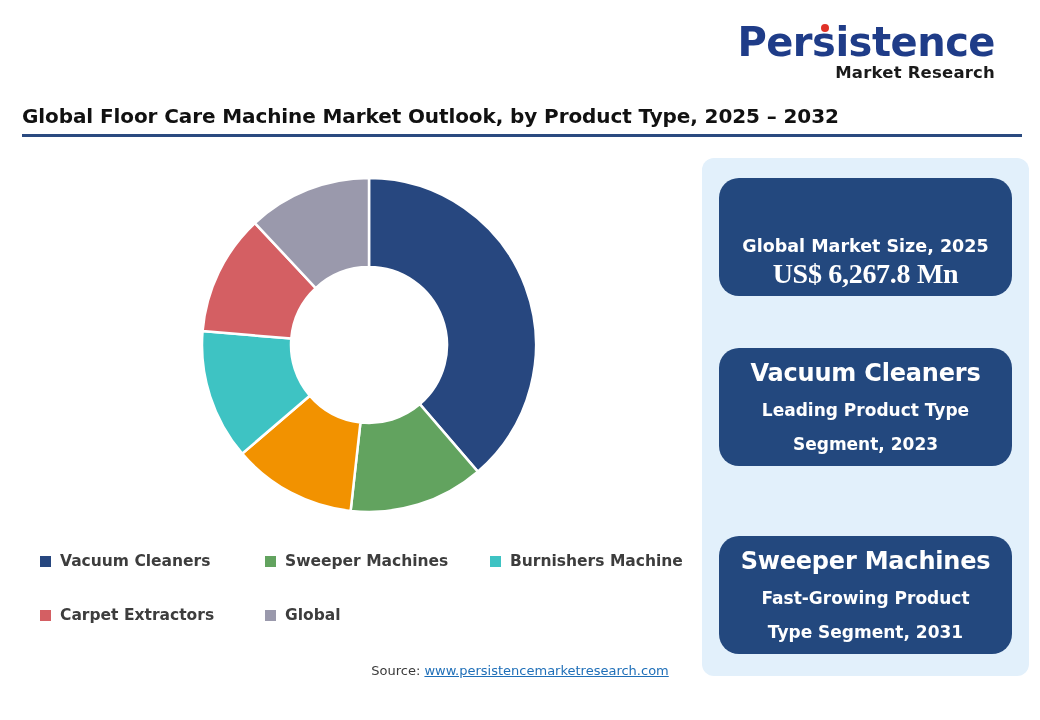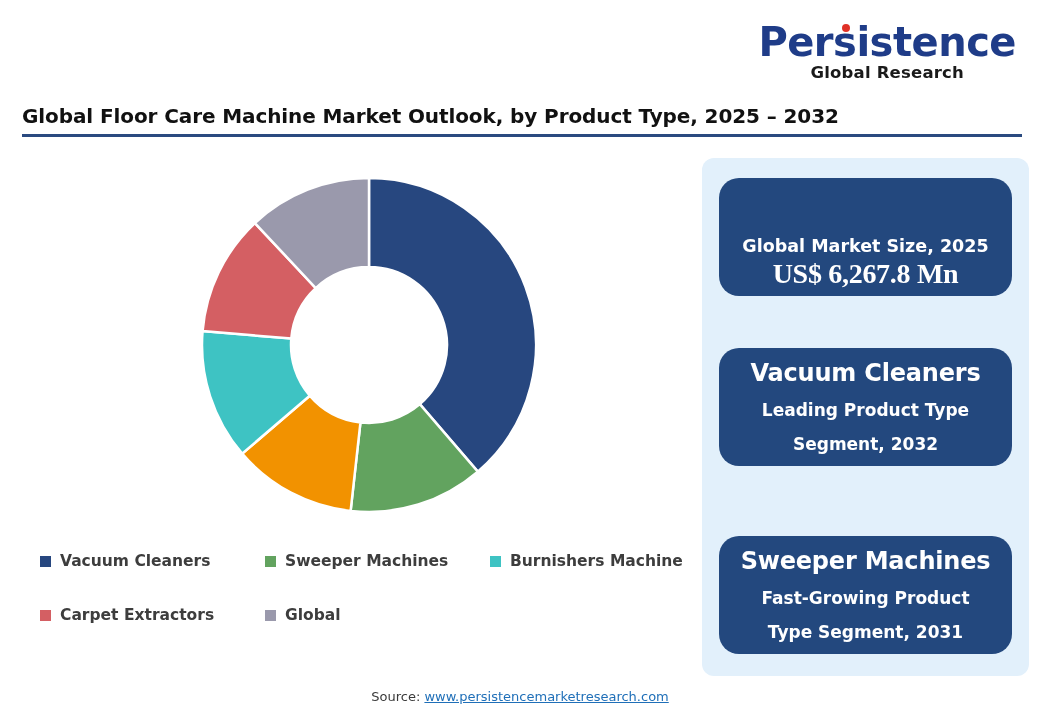--- a/index.html
+++ b/index.html
@@ -12,22 +12,22 @@
   }
   #page {
     position: relative;
     width: 1040px; height: 720px;
     background: #ffffff;
   }
 
   
   .logo {
     position: absolute;
-    right: 24px; top: 22px;
-    text-align: center;
+    right: 45px; top: 22px;
+    text-align: right;
     line-height: 1;
     user-select: none;
   }
   .logo-main {
     font-size: 40px;
     font-weight: bold;
     color: #1f3c88;
     letter-spacing: -0.5px;
     position: relative;
     display: inline-block;
@@ -156,41 +156,41 @@
     font-size: 17px;
     font-weight: bold;
     line-height: 1.3;
     margin-top: 12px;
     font-family: "DejaVu Sans", sans-serif;
   }
 
   
   .source {
     position: absolute;
-    left: 0; top: 689px;
+    left: 0; top: 663px;
     width: 1040px;
     text-align: center;
     font-size: 13px;
     color: #3a3a3a;
     font-family: "DejaVu Sans", sans-serif;
   }
   .source a {
     color: #1f6fb8;
     text-decoration: underline;
   }
 </style>
 </head>
 <body>
 
 <div id="page">
 
   <div class="logo">
     <div class="logo-main" style="color: rgb(31, 60, 136);">Persistence</div>
     <div class="logo-dot" style="background: rgb(224, 49, 39);"></div>
-    <div class="logo-sub">Global Research</div>
+    <div class="logo-sub">Market Research</div>
   </div>
 
   <div class="title-wrap">
     <div class="title">Global Floor Care Machine Market Outlook, by Product Type, 2025 – 2032</div>
     <div class="title-rule" style="background: rgb(42, 74, 128);"></div>
   </div>
 
   <div class="chart-area">
     <svg class="donut-svg" width="700" height="400" viewBox="0 0 700 400">
       <g id="donut-slices">
@@ -230,21 +230,21 @@
   <div class="panel" style="background: rgb(226, 240, 251);">
 
     <div class="card card-1" style="background: rgb(35, 72, 126);">
       <div class="card-small">Global Market Size, 2025</div>
       <div class="card-big">US$ 6,267.8 Mn</div>
     </div>
 
     <div class="card card-2" style="background: rgb(35, 72, 126);">
       <div class="card-head">Vacuum Cleaners</div>
       <div class="card-sub">Leading Product Type</div>
-      <div class="card-sub">Segment, 2032</div>
+      <div class="card-sub">Segment, 2023</div>
     </div>
 
     <div class="card card-3" style="background: rgb(35, 72, 126);">
       <div class="card-head">Sweeper Machines</div>
       <div class="card-sub">Fast-Growing Product</div>
       <div class="card-sub">Type Segment, 2031</div>
     </div>
 
   </div>
 

